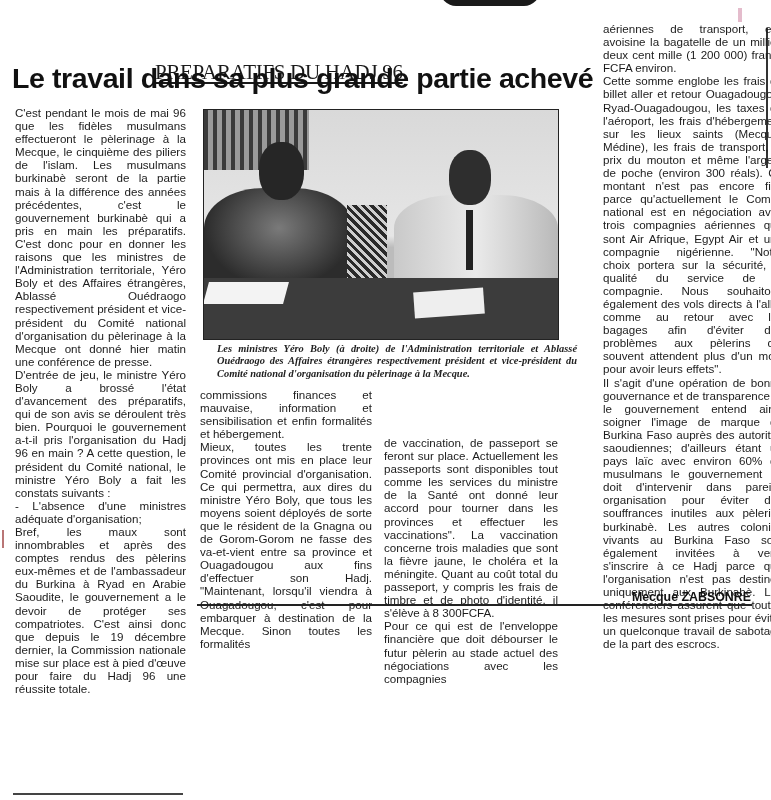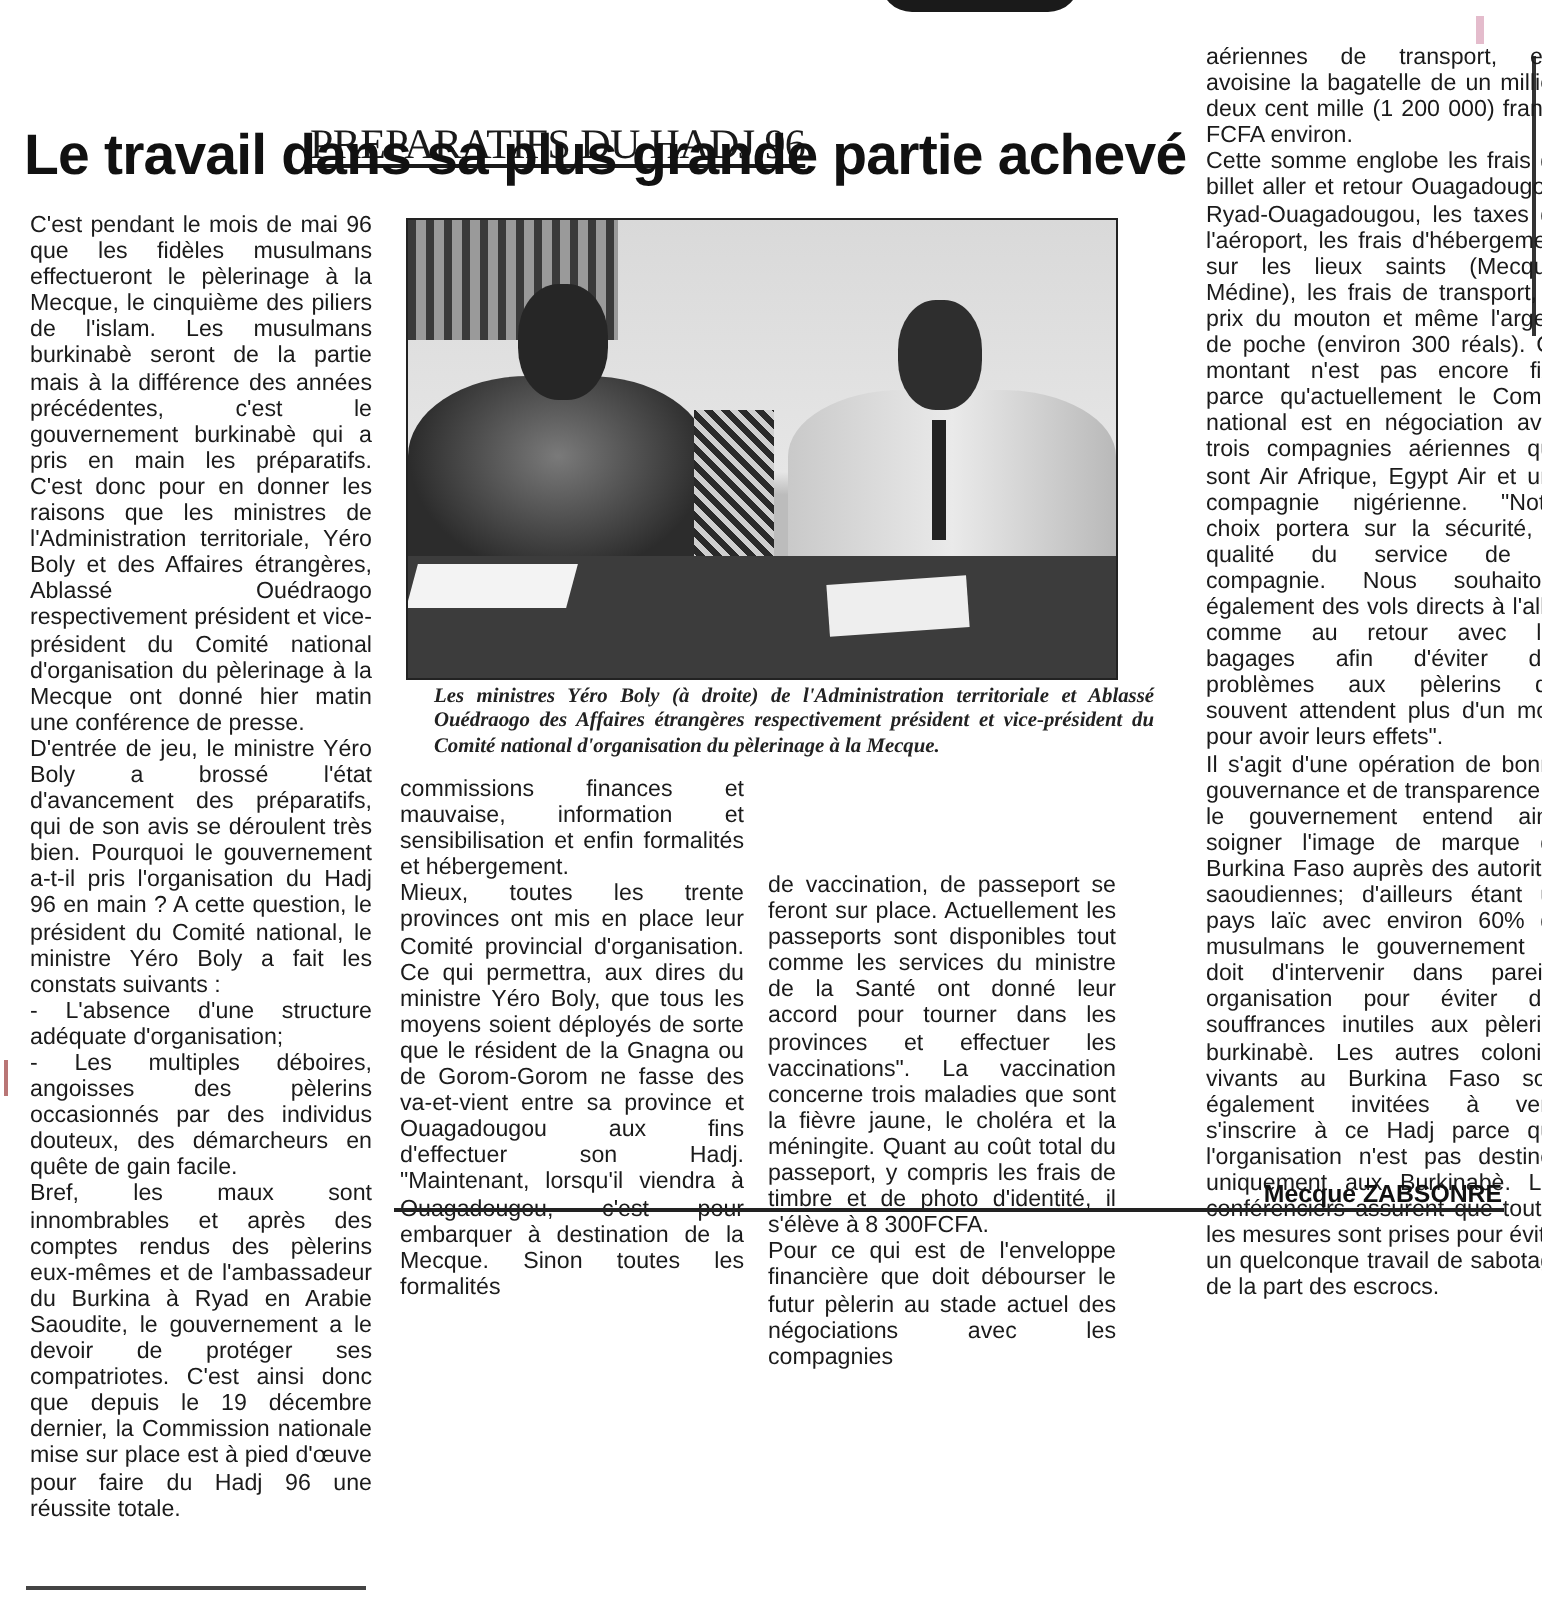--- a/index.html
+++ b/index.html
@@ -80,22 +80,21 @@
 <div class="pink-mark"></div>
 <div class="rule-right"></div>
 <div class="left-mark"></div>
 
 <div class="kicker">PREPARATIFS DU HADJ 96</div>
 <h1 class="headline" style="margin:0">Le travail dans sa plus grande partie achevé</h1>
 
 <div class="col c1">
   <p>C'est pendant le mois de mai 96 que les fidèles musulmans effectueront le pèlerinage à la Mecque, le cinquième des piliers de l'islam. Les musulmans burkinabè seront de la partie mais à la différence des années précédentes, c'est le gouvernement burkinabè qui a pris en main les préparatifs. C'est donc pour en donner les raisons que les ministres de l'Administration territoriale, Yéro Boly et des Affaires étrangères, Ablassé Ouédraogo respectivement président et vice- président du Comité national d'organisation du pèlerinage à la Mecque ont donné hier matin une conférence de presse.</p>
   <p>D'entrée de jeu, le ministre Yéro Boly a brossé l'état d'avancement des préparatifs, qui de son avis se déroulent très bien. Pourquoi le gouvernement a-t-il pris l'organisation du Hadj 96 en main ? A cette question, le président du Comité national, le ministre Yéro Boly a fait les constats suivants :</p>
-  <p>- L'absence d'une structure adéquate d'organisation;</p>
-  <p>- Les multiples déboires, angoisses des pèlerins occasionnés par des individus douteux, des démarcheurs en quête de gain facile.</p>
+  <p>- L'absence d'une ministres adéquate d'organisation;</p>
   <p>Bref, les maux sont innombrables et après des comptes rendus des pèlerins eux-mêmes et de l'ambassadeur du Burkina à Ryad en Arabie Saoudite, le gouvernement a le devoir de protéger ses compatriotes. C'est ainsi donc que depuis le 19 décembre dernier, la Commission nationale mise sur place est à pied d'œuve pour faire du Hadj 96 une réussite totale.</p>
 
 </div>
 
 <div class="photo">
   <div class="wall"></div>
   <div class="curtain"></div>
   <div class="p1-body"></div>
   <div class="p1-head"></div>
   <div class="chair"></div>

